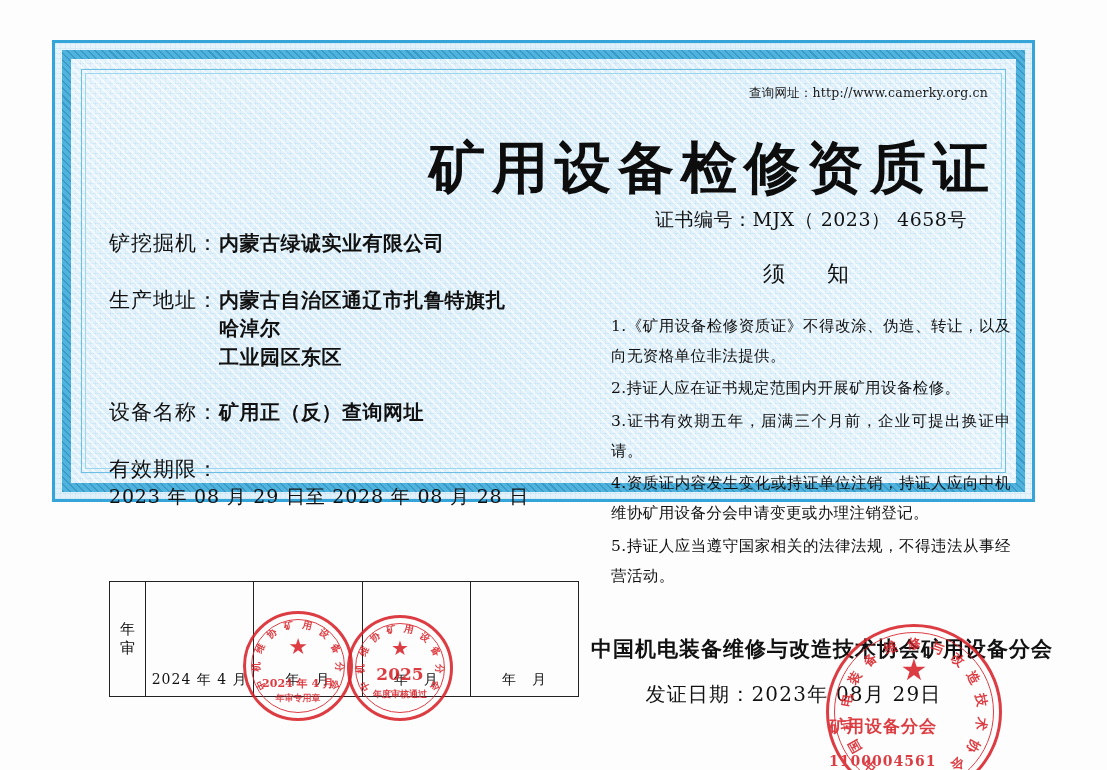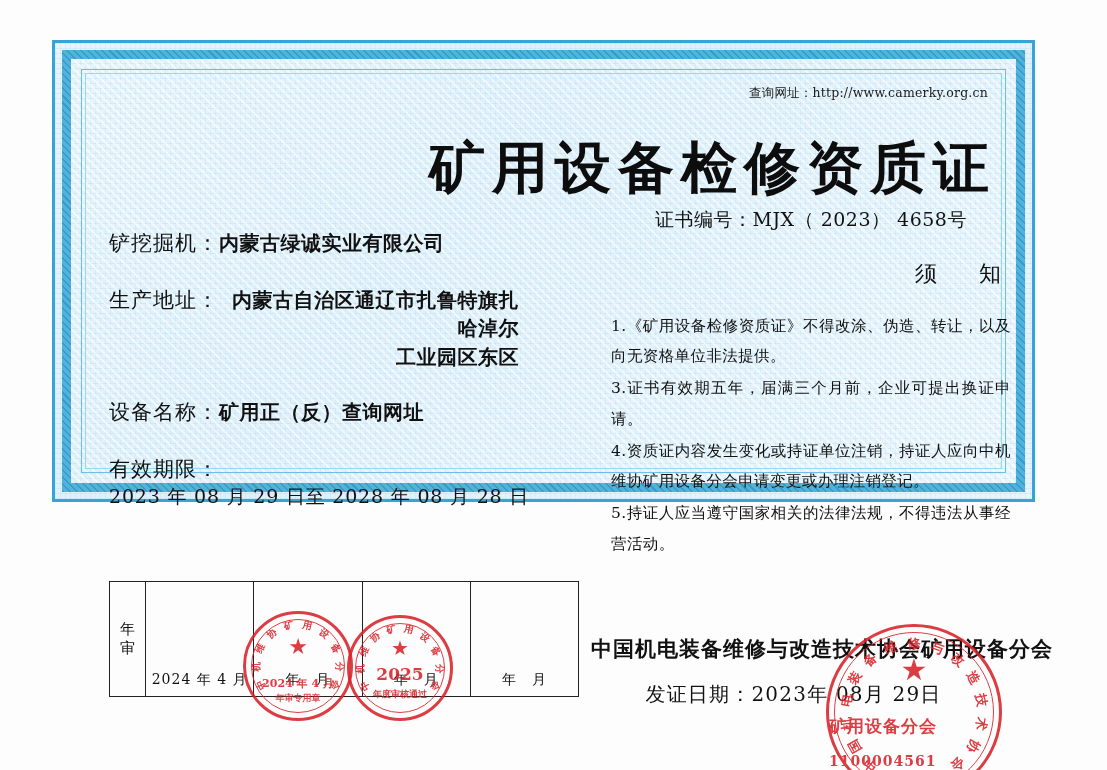--- a/index.html
+++ b/index.html
@@ -149,21 +149,20 @@
   .field-value {
     font-family: "DejaVu Serif", "Liberation Serif", serif;
     font-weight: bold;
     font-size: 20px;
     color: #111;
     display: inline-block;
     vertical-align: top;
     letter-spacing: 0.5px;
     line-height: 1.42;
     max-width: 300px;
-    text-align: right;
   }
   .field-value.two-line { white-space: pre-line; }
 
   .field.validity { margin-top: 6px; }
   .field.validity .field-label { font-size: 21px; }
   .field.validity .field-value {
     font-weight: normal;
     font-size: 19px;
     letter-spacing: 0.8px;
     max-width: none;
@@ -222,21 +221,21 @@
   .cert-no {
     font-family: "DejaVu Serif", "Liberation Serif", serif;
     font-size: 19px;
     color: #111;
     letter-spacing: 0.5px;
     white-space: nowrap;
     text-align: center;
   }
   .notice-title {
     margin-top: 26px;
-    text-align: right;
+    text-align: center;
     font-family: "DejaVu Serif", "Liberation Serif", serif;
     font-size: 22px;
     letter-spacing: 10px;
     color: #111;
   }
   .notice-list {
     margin-top: 22px;
   }
   .notice-item {
     font-family: "DejaVu Serif", "Liberation Serif", serif;
@@ -407,20 +406,21 @@
 
       <div class="right-col">
         <div class="cert-no">
           <span>证书编号：</span><span>MJX（ 2023） 4658号</span>
         </div>
 
         <div class="notice-title">须　知</div>
 
         <div class="notice-list">
           <div class="notice-item">1.《矿用设备检修资质证》不得改涂、伪造、转让，以及向无资格单位非法提供。</div>
+          <div class="notice-item">2.持证人应在证书规定范围内开展矿用设备检修。</div>
           <div class="notice-item">3.证书有效期五年，届满三个月前，企业可提出换证申请。</div>
           <div class="notice-item">4.资质证内容发生变化或持证单位注销，持证人应向中机维协矿用设备分会申请变更或办理注销登记。</div>
           <div class="notice-item">5.持证人应当遵守国家相关的法律法规，不得违法从事经营活动。</div>
         </div>
       </div>
 
       <div class="issuer">中国机电装备维修与改造技术协会矿用设备分会</div>
       <div class="issue-date">
         <span>发证日期：</span><span>2023年 08月 29日</span>
       </div>

